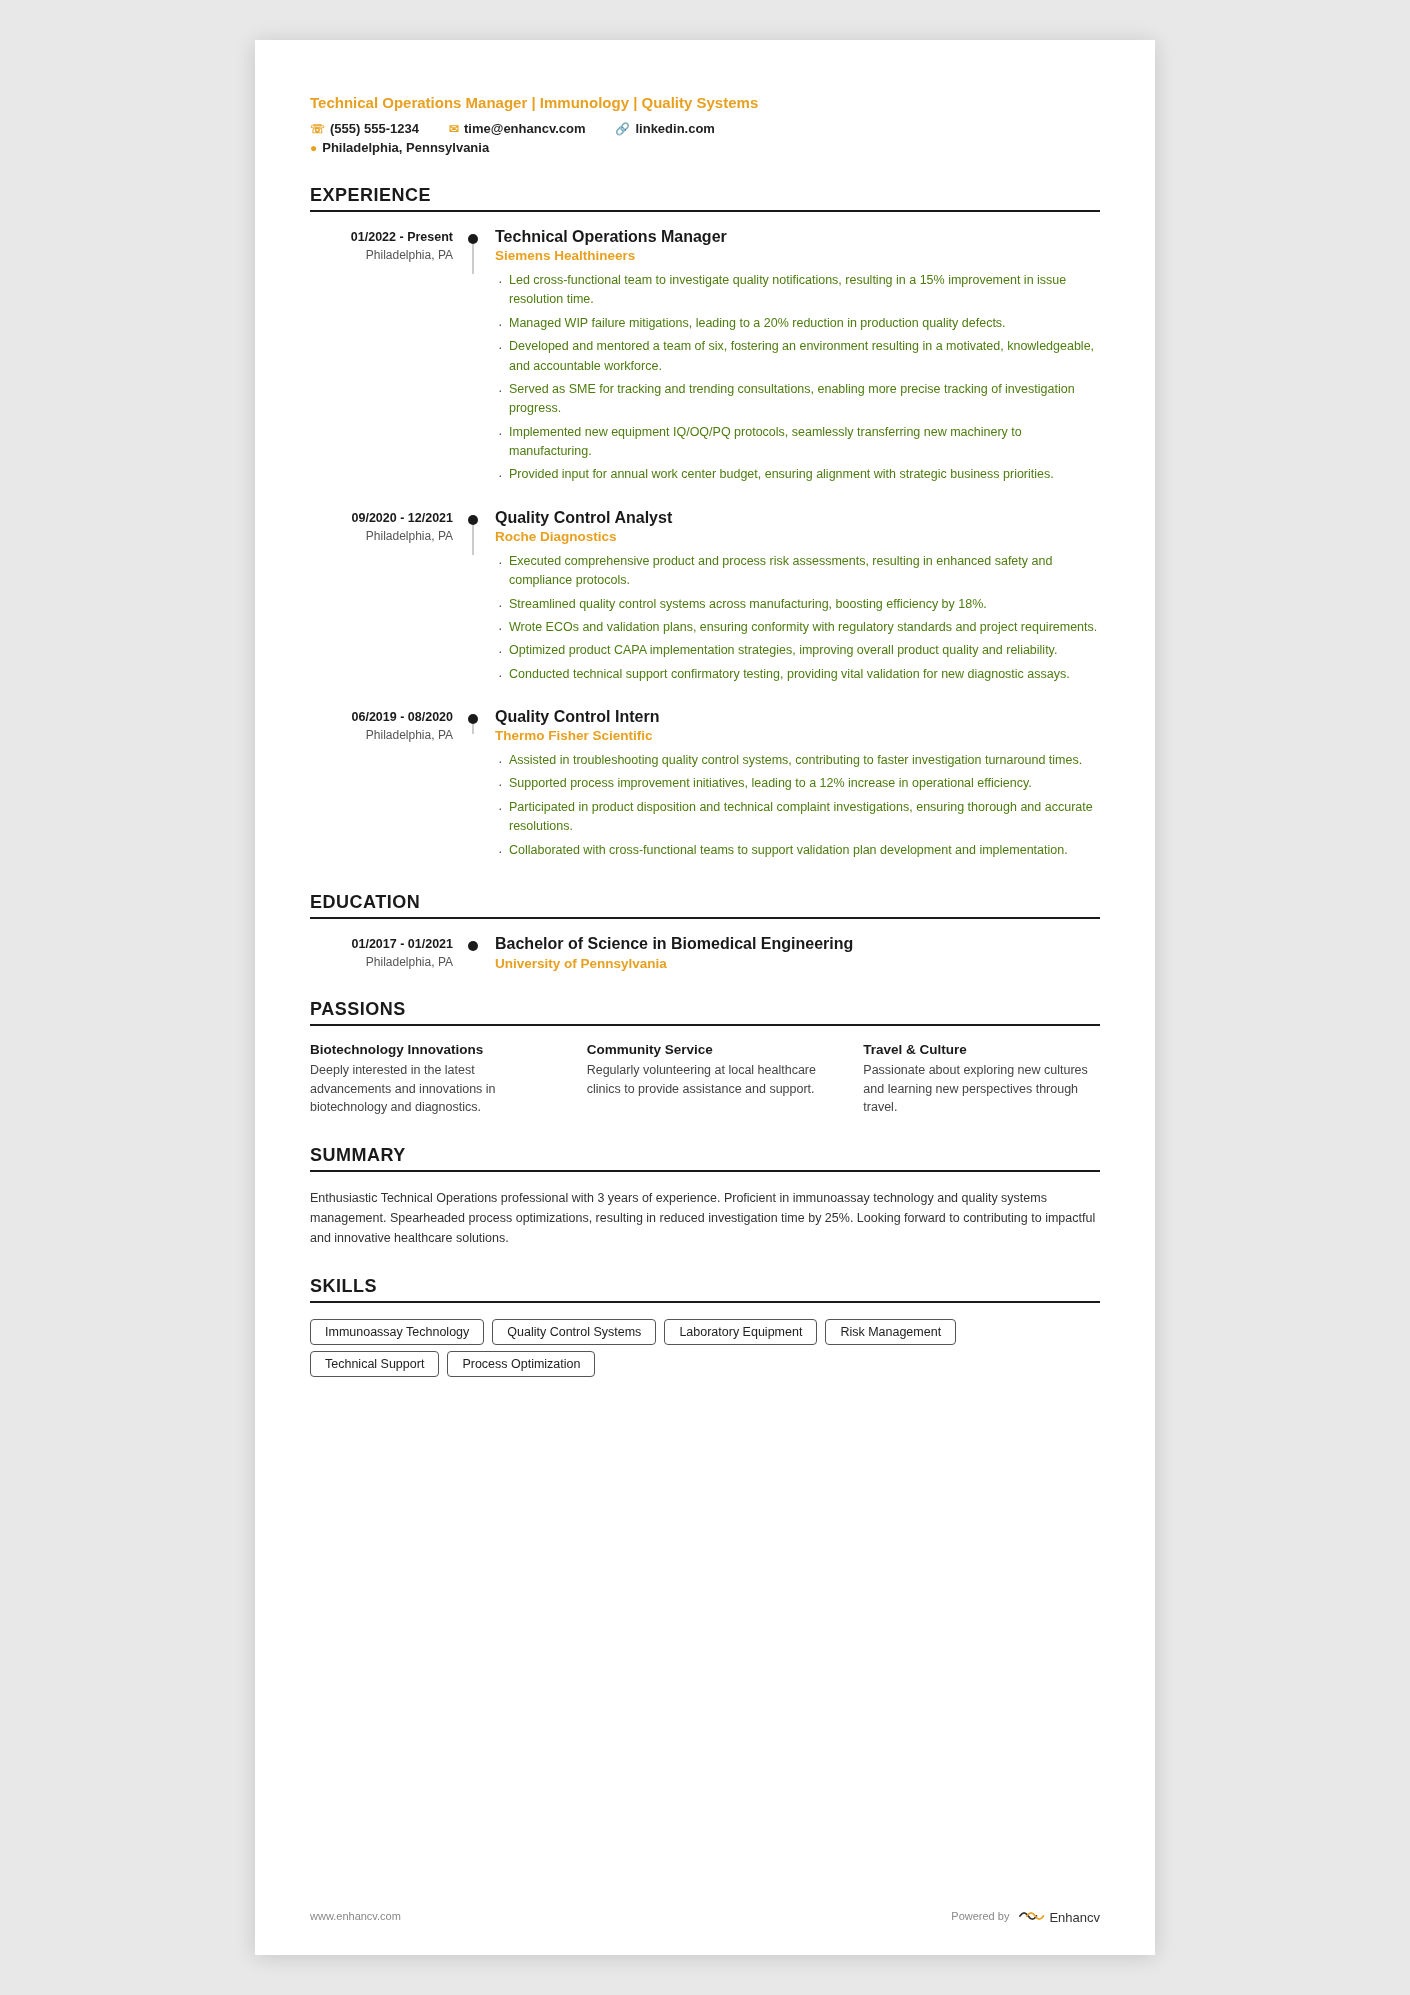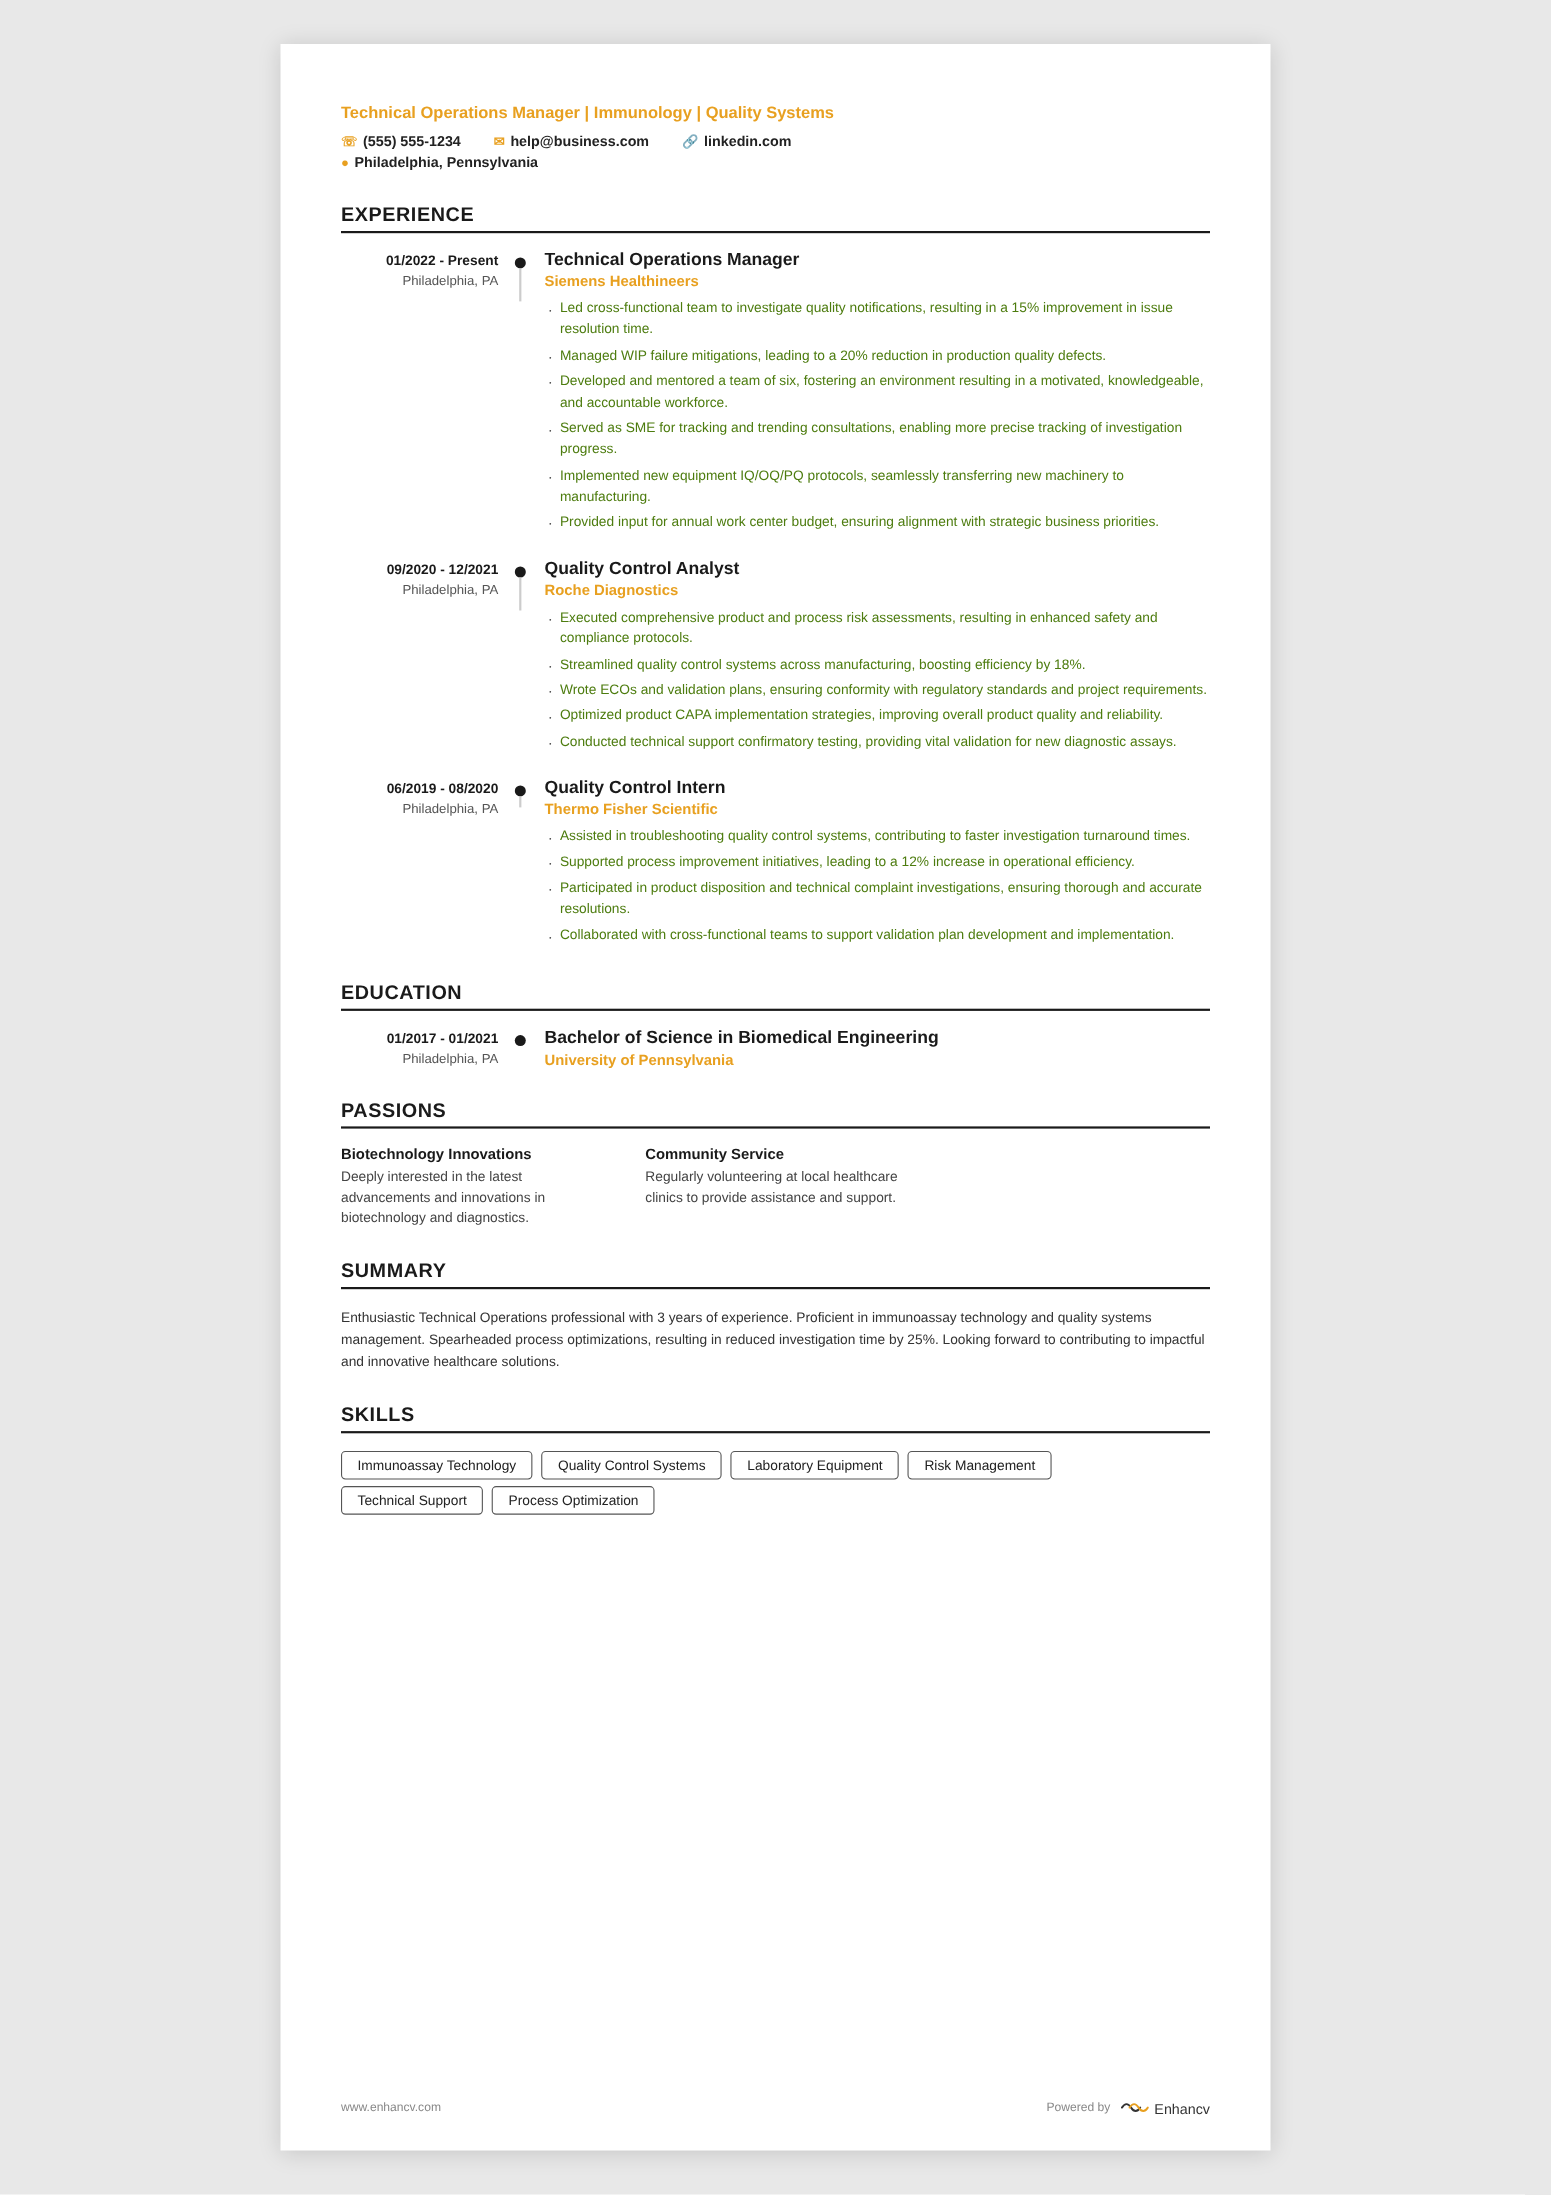--- a/index.html
+++ b/index.html
@@ -246,21 +246,21 @@
 
   <div class="header">
     <div class="title">Technical Operations Manager | Immunology | Quality Systems</div>
     <div class="contact-row">
       <div class="contact-item">
         <span class="contact-icon">☏</span>
         <span>(555) 555-1234</span>
       </div>
       <div class="contact-item">
         <span class="contact-icon">✉</span>
-        <span>help@business.com</span>
+        <span>time@enhancv.com</span>
       </div>
       <div class="contact-item">
         <span class="contact-icon">🔗</span>
         <span>linkedin.com</span>
       </div>
     </div>
     <div class="location-row">
       <span class="contact-icon">●</span>
       <span>Philadelphia, Pennsylvania</span>
     </div>
@@ -357,20 +357,24 @@
     <div class="section-title">PASSIONS</div>
     <div class="passions-grid">
       <div class="passion-item">
         <div class="passion-name">Biotechnology Innovations</div>
         <div class="passion-desc">Deeply interested in the latest advancements and innovations in biotechnology and diagnostics.</div>
       </div>
       <div class="passion-item">
         <div class="passion-name">Community Service</div>
         <div class="passion-desc">Regularly volunteering at local healthcare clinics to provide assistance and support.</div>
       </div>
+      <div class="passion-item">
+        <div class="passion-name">Travel &amp; Culture</div>
+        <div class="passion-desc">Passionate about exploring new cultures and learning new perspectives through travel.</div>
+      </div>
     </div>
   </div>
 
   <div class="section">
     <div class="section-title">SUMMARY</div>
     <div class="summary-text">Enthusiastic Technical Operations professional with 3 years of experience. Proficient in immunoassay technology and quality systems management. Spearheaded process optimizations, resulting in reduced investigation time by 25%. Looking forward to contributing to impactful and innovative healthcare solutions.</div>
   </div>
 
   <div class="section">
     <div class="section-title">SKILLS</div>

